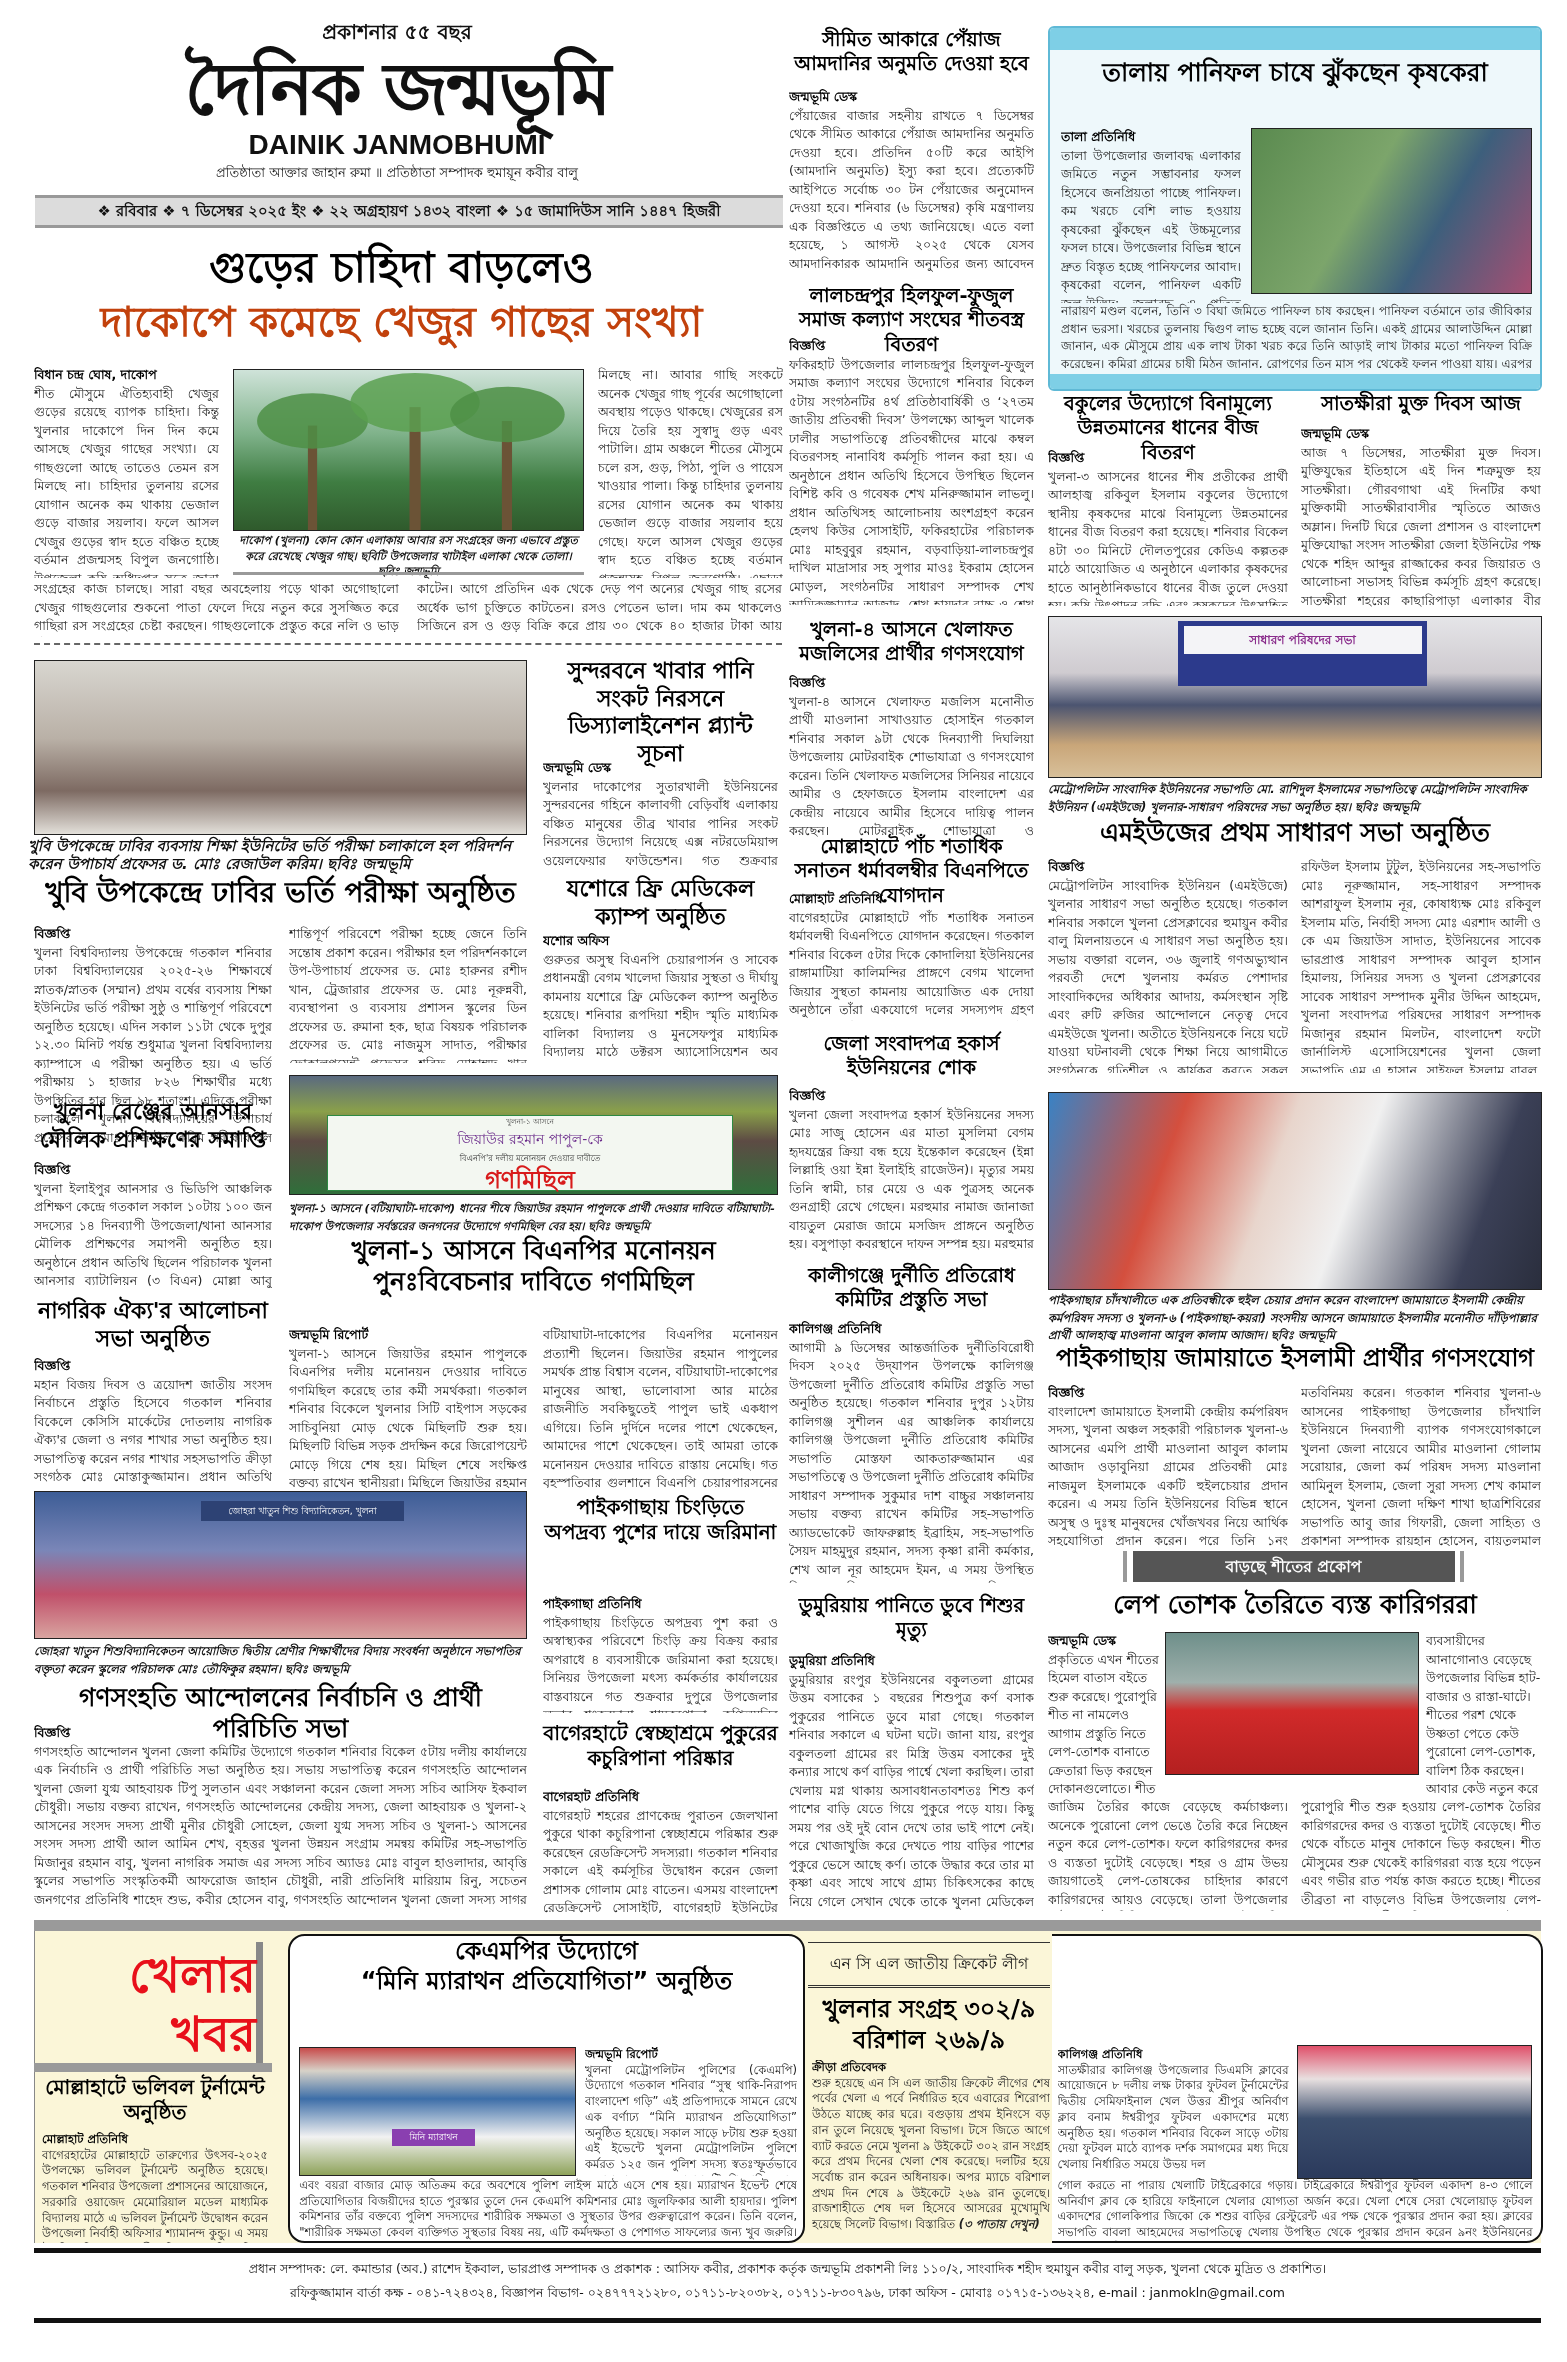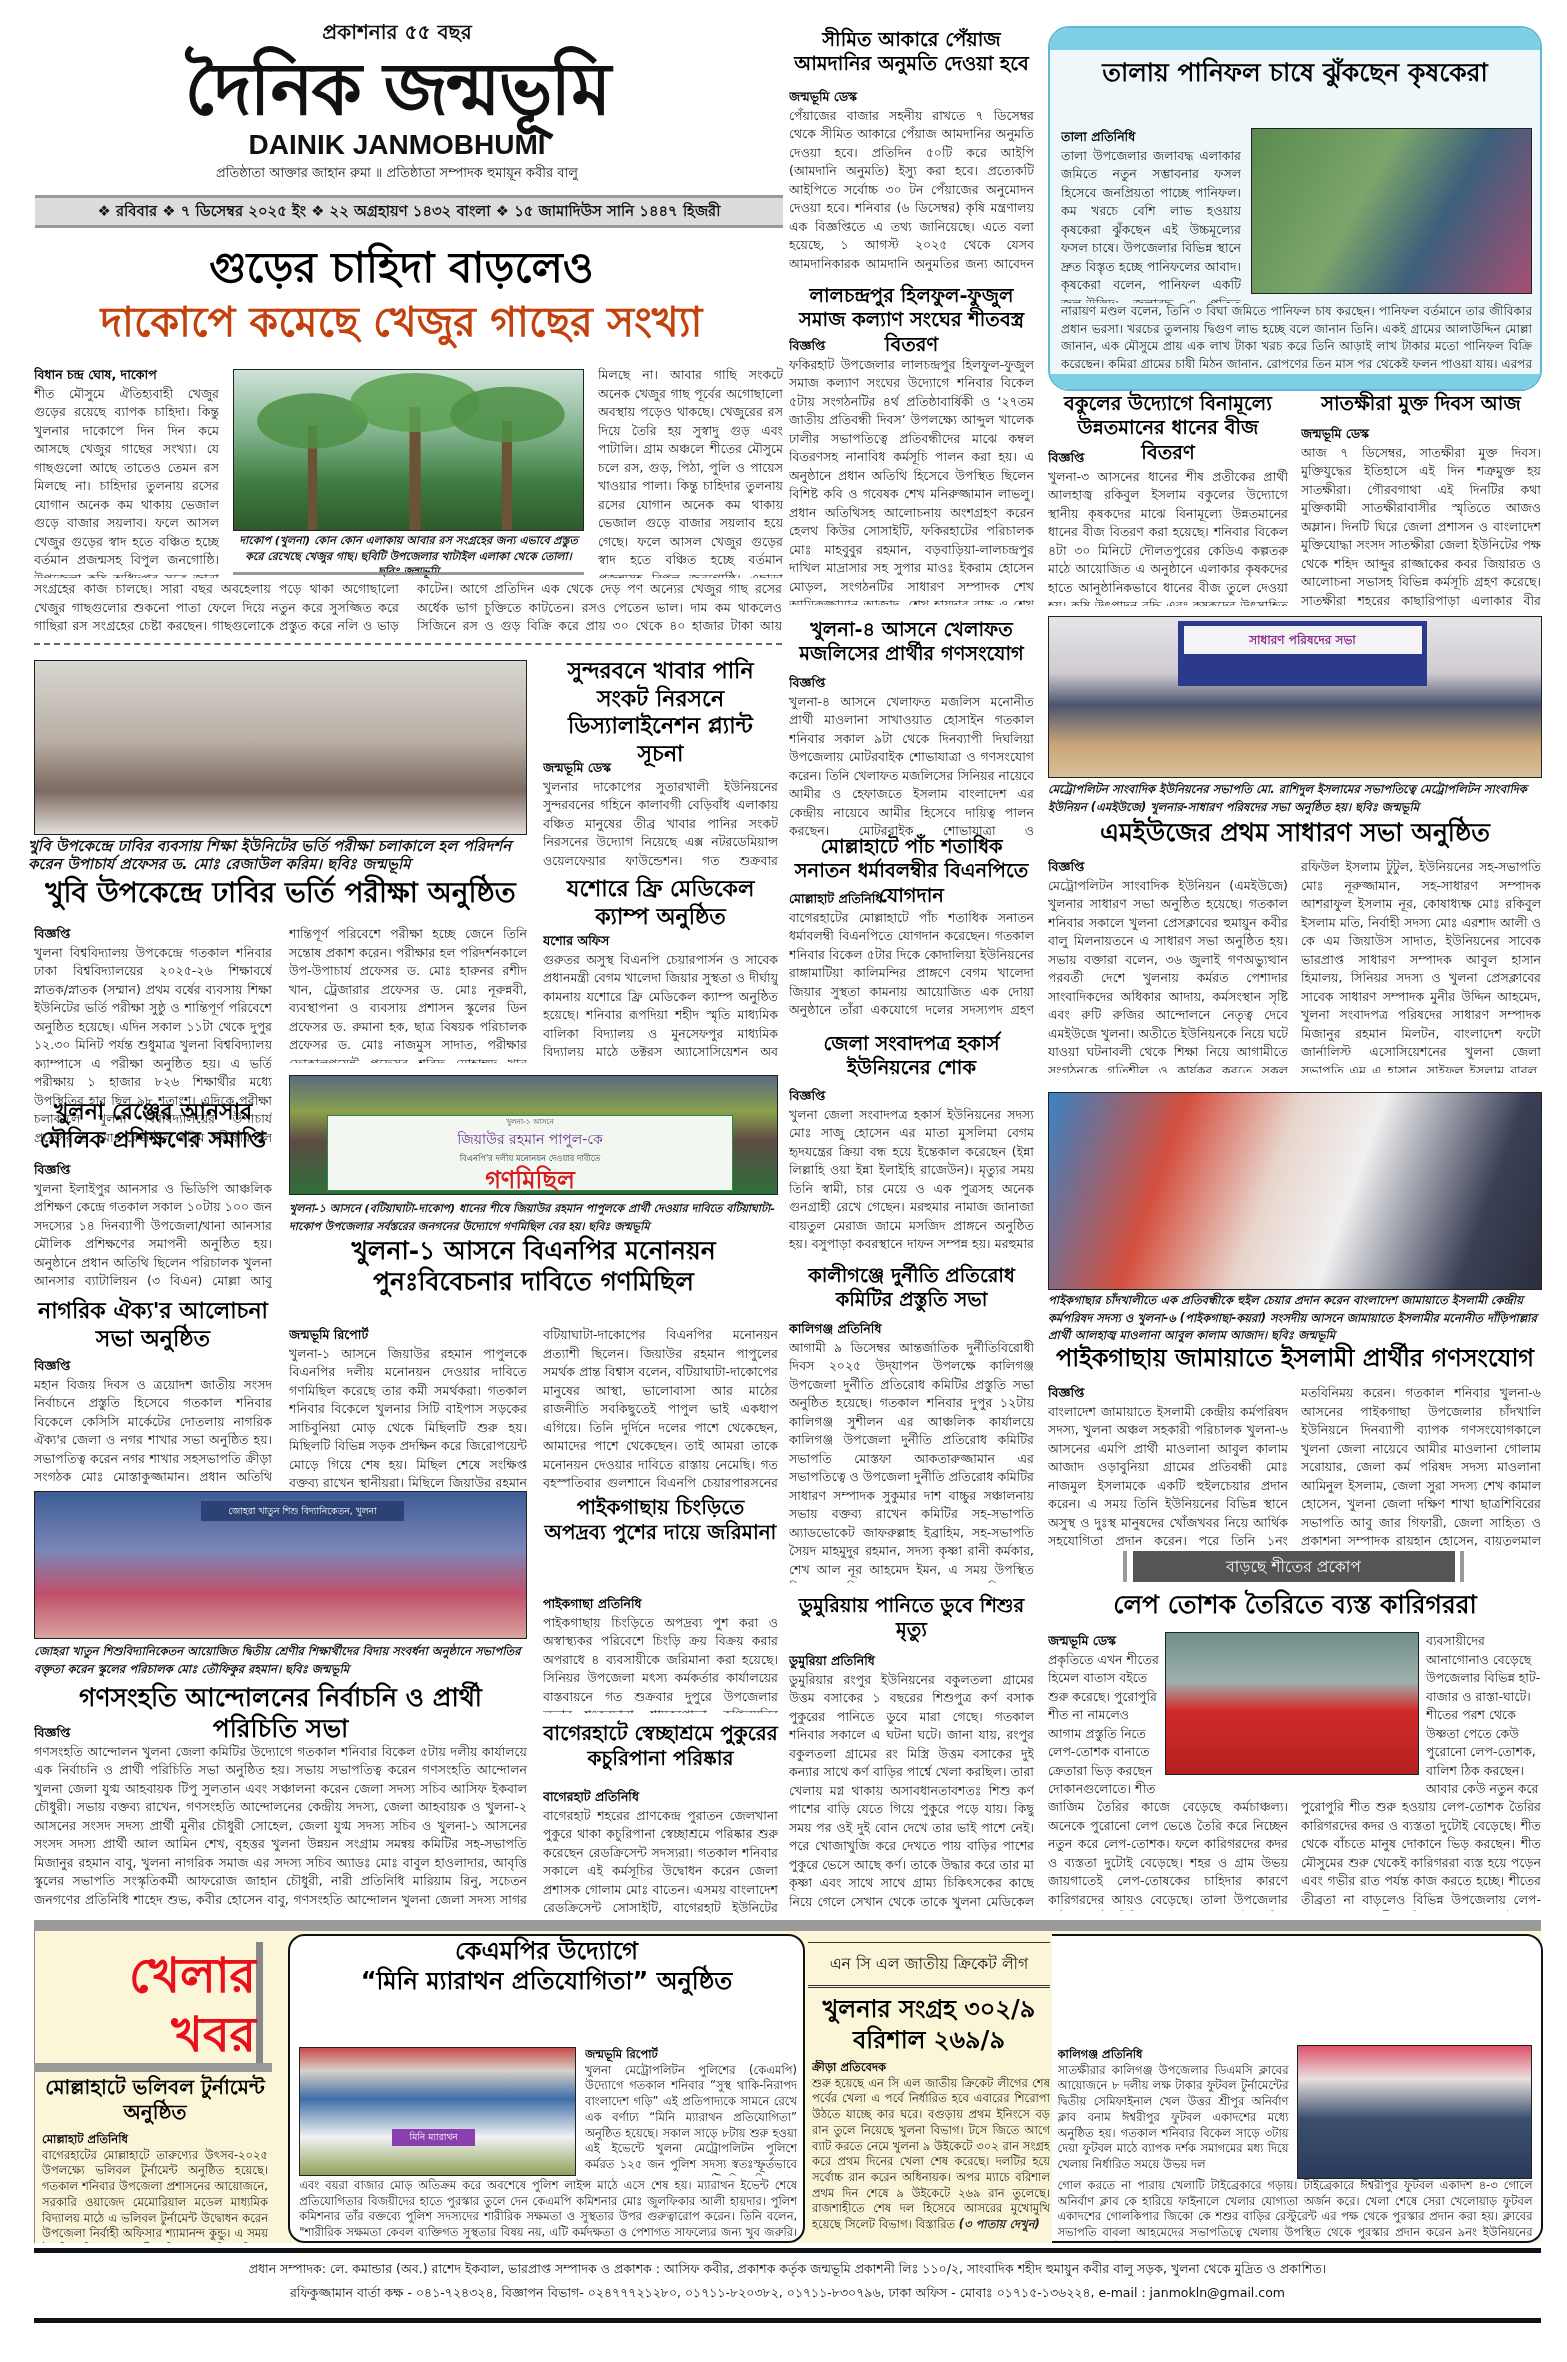--- a/index.html
+++ b/index.html
@@ -136,21 +136,21 @@
   <span>বাগেরহাট শহরের প্রাণকেন্দ্র পুরাতন জেলখানা পুকুরে থাকা কচুরিপানা স্বেচ্ছাশ্রমে পরিষ্কার শুরু করেছেন রেডক্রিসেন্ট সদস্যরা। গতকাল শনিবার সকালে এই কর্মসূচির উদ্বোধন করেন জেলা প্রশাসক গোলাম মোঃ বাতেন। এসময় বাংলাদেশ রেডক্রিসেন্ট সোসাইটি, বাগেরহাট ইউনিটের সাধারণ সম্পাদক মাহবুবুর রহমান টুটুলসহ রেডক্রিসেন্ট সদস্যরা উপস্থিত ছিলেন। দীর্ঘদিন পরে হলেও রেডক্রিসেন্ট সদস্যদের এমন উদ্যোগে খুশি স্থানীয়রা।</span>
   
 </div>
 
 <div class="abs hl" style="left:789px;top:28px;width:245px;font-size:19.4px">সীমিত আকারে পেঁয়াজ আমদানির অনুমতি দেওয়া হবে</div>
 <div class="abs body-text" style="left:789px;top:88px;width:245px;height:185px">
   <span class="by">জন্মভূমি ডেস্ক</span>
   <span>পেঁয়াজের বাজার সহনীয় রাখতে ৭ ডিসেম্বর থেকে সীমিত আকারে পেঁয়াজ আমদানির অনুমতি দেওয়া হবে। প্রতিদিন ৫০টি করে আইপি (আমদানি অনুমতি) ইস্যু করা হবে। প্রত্যেকটি আইপিতে সর্বোচ্চ ৩০ টন পেঁয়াজের অনুমোদন দেওয়া হবে। শনিবার (৬ ডিসেম্বর) কৃষি মন্ত্রণালয় এক বিজ্ঞপ্তিতে এ তথ্য জানিয়েছে। এতে বলা হয়েছে, ১ আগস্ট ২০২৫ থেকে যেসব আমদানিকারক আমদানি অনুমতির জন্য আবেদন করেছেন তারাই কেবল আবেদন পুনরায় দাখিল করতে পারবেন। একজন আমদানিকারক একবারের জন্য আবেদনের সুযোগ পাবেন। পেঁয়াজের বাজার সহনীয় রাখতে পুনরাদেশ না দেওয়া পর্যন্ত এ কার্যক্রম অব্যাহত থাকবে।</span>
 </div>
 
-<div class="abs" style="left:1048px;top:26px;width:494px;height:365px;border:2.8px solid #5fb9d6;border-radius:21px;background:#eef8fb;overflow:hidden">
+<div class="abs" style="left:1048px;top:26px;width:494px;height:365px;border:2.8px solid #5fb9d6;border-radius:6px;background:#eef8fb;overflow:hidden">
   <div style="height:22px;background:#7ecfe6"></div>
   <div class="hl" style="font-size:25px;margin-top:7.4px">তালায় পানিফল চাষে ঝুঁকছেন কৃষকেরা</div>
   <div class="body-text" style="position:absolute;left:11px;top:100px;width:180px;height:175px">
     <span class="by">তালা প্রতিনিধি</span>
     <span>তালা উপজেলার জলাবদ্ধ এলাকার জমিতে নতুন সম্ভাবনার ফসল হিসেবে জনপ্রিয়তা পাচ্ছে পানিফল। কম খরচে বেশি লাভ হওয়ায় কৃষকেরা ঝুঁকছেন এই উচ্চমূল্যের ফসল চাষে। উপজেলার বিভিন্ন স্থানে দ্রুত বিস্তৃত হচ্ছে পানিফলের আবাদ। কৃষকেরা বলেন, পানিফল একটি জল-উদ্ভিদ; জলাবদ্ধ ও পতিত জমিতে এর ফলন ভালো হয়। আগে এসব জমিতে পাট বা প্রচলিত ফসল চাষ হতো। এখন পানিফল কৃষকদের নতুন আয়ের উৎস হয়ে দাঁড়িয়েছে। বাগডাঙ্গা গ্রামের কৃষক</span>
   </div>
   <div class="photo" style="position:absolute;left:201px;top:100px;width:281px;height:166px;background:linear-gradient(120deg,#5a8a4f 0%,#7ca56b 40%,#3d5f7c 65%,#a64f73 100%)"></div>
   <div class="body-text" style="position:absolute;left:11px;top:275px;width:471px;height:65px;font-size:12px;line-height:17.5px">
     <span>নারায়ণ মণ্ডল বলেন, তিনি ৩ বিঘা জমিতে পানিফল চাষ করছেন। পানিফল বর্তমানে তার জীবিকার প্রধান ভরসা। খরচের তুলনায় দ্বিগুণ লাভ হচ্ছে বলে জানান তিনি। একই গ্রামের আলাউদ্দিন মোল্লা জানান, এক মৌসুমে প্রায় এক লাখ টাকা খরচ করে তিনি আড়াই লাখ টাকার মতো পানিফল বিক্রি করেছেন। কুমিরা গ্রামের চাষী মিঠুন জানান, রোপণের তিন মাস পর থেকেই ফলন পাওয়া যায়। এরপর আরও তিন মাস ফলন অব্যাহত থাকে। “এক বিঘা জমিতে মাত্র এক লাখ টাকার মতো খরচ হয়, আর বিক্রি করতে পারছি সাত লাখ টাকার মতো ফল,” দাবি তাঁর। পানিফল বিক্রেতা রবিউল ইসলাম বলেন, তিনি কেজি প্রতি</span>
     
@@ -231,21 +231,21 @@
   <span>আগামী ৯ ডিসেম্বর আন্তর্জাতিক দুর্নীতিবিরোধী দিবস ২০২৫ উদ্‌যাপন উপলক্ষে কালিগঞ্জ উপজেলা দুর্নীতি প্রতিরোধ কমিটির প্রস্তুতি সভা অনুষ্ঠিত হয়েছে। গতকাল শনিবার দুপুর ১২টায় কালিগঞ্জ সুশীলন এর আঞ্চলিক কার্যালয়ে কালিগঞ্জ উপজেলা দুর্নীতি প্রতিরোধ কমিটির সভাপতি মোস্তফা আকতারুজ্জামান এর সভাপতিত্বে ও উপজেলা দুর্নীতি প্রতিরোধ কমিটির সাধারণ সম্পাদক সুকুমার দাশ বাচ্চুর সঞ্চালনায় সভায় বক্তব্য রাখেন কমিটির সহ-সভাপতি অ্যাডভোকেট জাফরুল্লাহ ইব্রাহিম, সহ-সভাপতি সৈয়দ মাহমুদুর রহমান, সদস্য কৃষ্ণা রানী কর্মকার, শেখ আল নূর আহমেদ ইমন, এ সময় উপস্থিত ছিলেন কালিগঞ্জ প্রেসক্লাবের সভাপতি শেখ সাইফুল বারী সফু, সাংবাদিক সমিতির সভাপতি শেখ আনোয়ার হোসেন, উপজেলা মাধ্যমিক শিক্ষক সমিতির সভাপতি ও উপজেলা স্কাউট কমিটির সাধারণ সম্পাদক প্রধান শিক্ষক গাজী মিজানুর রহমান, উপজেলা স্কাউট কমিশনার সদর সরকারি প্রাথমিক বিদ্যালয়ের প্রধান শিক্ষক মোঃ আলামিন প্রমুখ।</span>
 </div>
 
 <div class="abs hl" style="left:789px;top:1594px;width:245px;font-size:19.4px">ডুমুরিয়ায় পানিতে ডুবে শিশুর মৃত্যু</div>
 <div class="abs body-text" style="left:789px;top:1652px;width:245px;height:258px">
   <span class="by">ডুমুরিয়া প্রতিনিধি</span>
   <span>ডুমুরিয়ার রংপুর ইউনিয়নের বকুলতলা গ্রামের উত্তম বসাকের ১ বছরের শিশুপুত্র কর্ণ বসাক পুকুরের পানিতে ডুবে মারা গেছে। গতকাল শনিবার সকালে এ ঘটনা ঘটে। জানা যায়, রংপুর বকুলতলা গ্রামের রং মিস্ত্রি উত্তম বসাকের দুই কন্যার সাথে কর্ণ বাড়ির পার্শ্বে খেলা করছিল। তারা খেলায় মগ্ন থাকায় অসাবধানতাবশতঃ শিশু কর্ণ পাশের বাড়ি যেতে গিয়ে পুকুরে পড়ে যায়। কিছু সময় পর ওই দুই বোন দেখে তার ভাই পাশে নেই। পরে খোজাখুজি করে দেখতে পায় বাড়ির পাশের পুকুরে ভেসে আছে কর্ণ। তাকে উদ্ধার করে তার মা কৃষ্ণা এবং সাথে সাথে গ্রাম্য চিকিৎসকের কাছে নিয়ে গেলে সেখান থেকে তাকে খুলনা মেডিকেল কলেজ হাসপাতালে নিয়ে গেলে সেখানকার কর্তব্যরত চিকিৎসক শিশু কর্ণ বসাকে মৃত ঘোষনা করেন। উল্লেখ্য, উত্তম বসাক ও কৃষ্ণা বসাকের দুই মেয়ের জন্মের প্রায় ১০ বছর পর পুত্র কর্ণ বসাক জন্ম হয়। শিশু কর্ণ'র মৃত্যুতে উত্তম বসাকের পরিবারে ও এলাকায় শোকের ছায়া নেমে আসে।</span>
 </div>
 
 <div class="abs" style="left:1123px;top:1551px;width:341px;height:31px;border-left:4.6px solid #999;border-right:4.6px solid #999;padding:0 5.5px">
-  <div style="background:#555;color:#fff;font-size:15.7px;font-weight:normal;text-align:center;line-height:31px">বাড়ছে শীতের প্রকোপ</div>
+  <div style="background:#555;color:#fff;font-size:15.7px;font-weight:bold;text-align:center;line-height:31px">বাড়ছে শীতের প্রকোপ</div>
 </div>
 <div class="abs hl" style="left:1048px;top:1589px;width:494px;font-size:25px">লেপ তোশক তৈরিতে ব্যস্ত কারিগররা</div>
 <div class="abs body-text" style="left:1048px;top:1632px;width:115px;height:164px;text-align:left">
   <span class="by">জন্মভূমি ডেস্ক</span>
   <span>প্রকৃতিতে এখন শীতের হিমেল বাতাস বইতে শুরু করেছে। পুরোপুরি শীত না নামলেও আগাম প্রস্তুতি নিতে লেপ-তোশক বানাতে ক্রেতারা ভিড় করছেন দোকানগুলোতে। শীত ঘনিয়ে আসার আগেই কারিগরদের তুলা ছাঁটাই, লেপ-তোশক ও</span>
 </div>
 <div class="abs photo" style="left:1165px;top:1632px;width:254px;height:143px;background:linear-gradient(180deg,#6e8f8a 0%,#9fb0ac 35%,#d12a2a 55%,#b42020 100%)"></div>
 <div class="abs body-text" style="left:1426px;top:1632px;width:115px;height:164px;text-align:left">
   <span>ব্যবসায়ীদের আনাগোনাও বেড়েছে উপজেলার বিভিন্ন হাট-বাজার ও রাস্তা-ঘাটে। শীতের পরশ থেকে উষ্ণতা পেতে কেউ পুরোনো লেপ-তোশক, বালিশ ঠিক করছেন। আবার কেউ নতুন করে লেপ তৈরি করার জন্য দোকানে যাচ্ছেন। জানা যায়, পাটকেলঘাটায়</span>
 </div>

